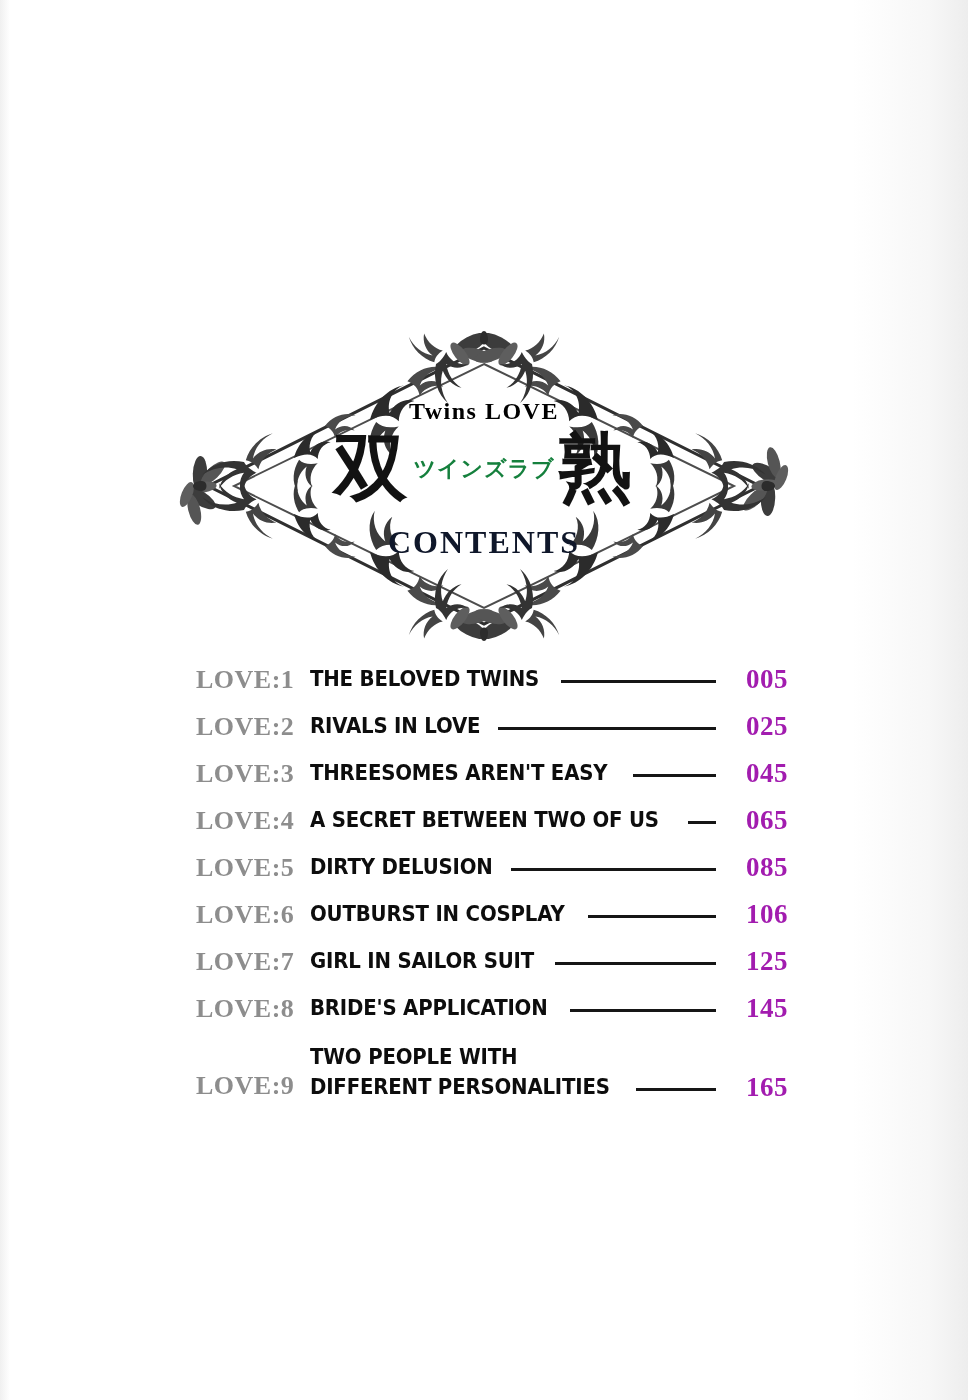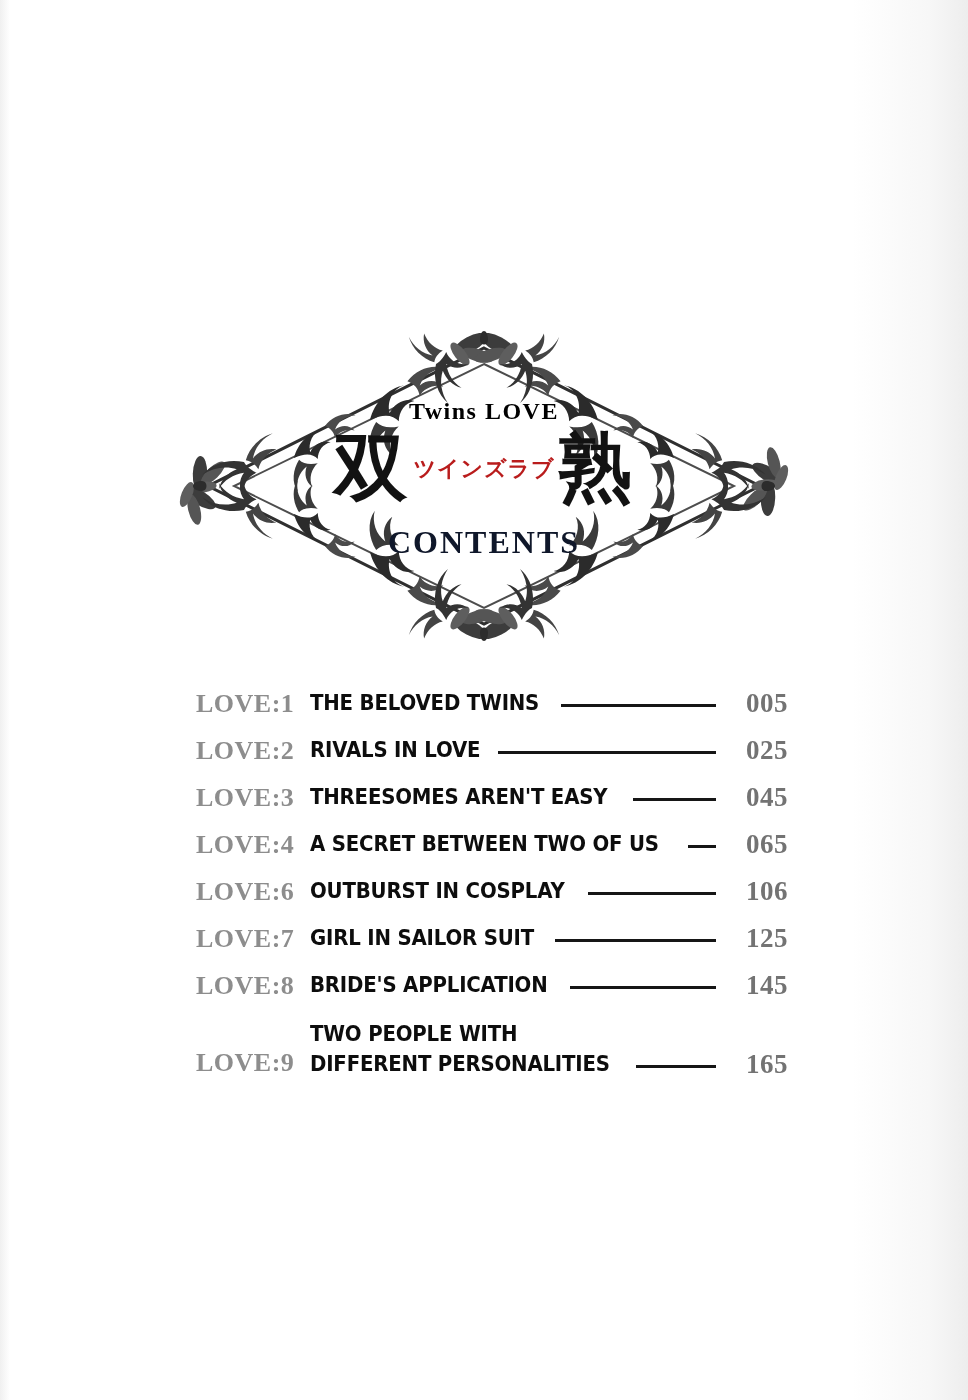--- a/index.html
+++ b/index.html
@@ -70,21 +70,21 @@
     font-weight: 700;
     color: #121212;
     letter-spacing: 2px;
     vertical-align: middle;
     line-height: 1;
   }
   .jp-kana {
     font-family: "DejaVu Sans", sans-serif;
     font-size: 22px;
     font-weight: 700;
-    color: #b91c1c;
+    color: #15803d;
     vertical-align: middle;
     letter-spacing: 1px;
     padding: 0 4px;
     position: relative;
     top: 2px;
   }
   .contents-word {
     position: absolute;
     left: 0; right: 0;
     top: 212px;
@@ -93,21 +93,21 @@
     font-size: 32px;
     letter-spacing: 2px;
     color: #0f172a;
     font-weight: 700;
   }
 
   
   .toc {
     position: absolute;
     left: 196px;
-    top: 688px;
+    top: 664px;
     width: 592px;
   }
   .toc-row {
     display: flex;
     align-items: flex-start;
     margin-bottom: 11px;
     height: 36px;
   }
   .toc-row.tall { height: 62px; align-items: flex-end; }
 
@@ -145,21 +145,21 @@
     content: "";
     position: absolute;
     left: 0; right: 0;
     top: 16px;
     border-top: 3px solid #161616;
   }
   .page-num {
     font-family: "Liberation Serif", serif;
     font-size: 27px;
     font-weight: 700;
-    color: #737373;
+    color: #a21caf;
     width: 66px;
     flex: 0 0 66px;
     text-align: right;
     line-height: 30px;
     letter-spacing: 0.5px;
   }
   .title-wrap {
     display: flex;
     flex-direction: column;
   }
@@ -311,20 +311,28 @@
 
   <div class="toc-row">
     <div class="love-label">LOVE:4</div>
     <div class="title-wrap">
       <div class="toc-title">A SECRET BETWEEN TWO OF US</div>
     </div>
     <div class="leader"></div>
     <div class="page-num">065</div>
   </div>
 
+  <div class="toc-row">
+    <div class="love-label">LOVE:5</div>
+    <div class="title-wrap">
+      <div class="toc-title">DIRTY DELUSION</div>
+    </div>
+    <div class="leader"></div>
+    <div class="page-num">085</div>
+  </div>
 
   <div class="toc-row">
     <div class="love-label">LOVE:6</div>
     <div class="title-wrap">
       <div class="toc-title">OUTBURST IN COSPLAY</div>
     </div>
     <div class="leader"></div>
     <div class="page-num">106</div>
   </div>
 

